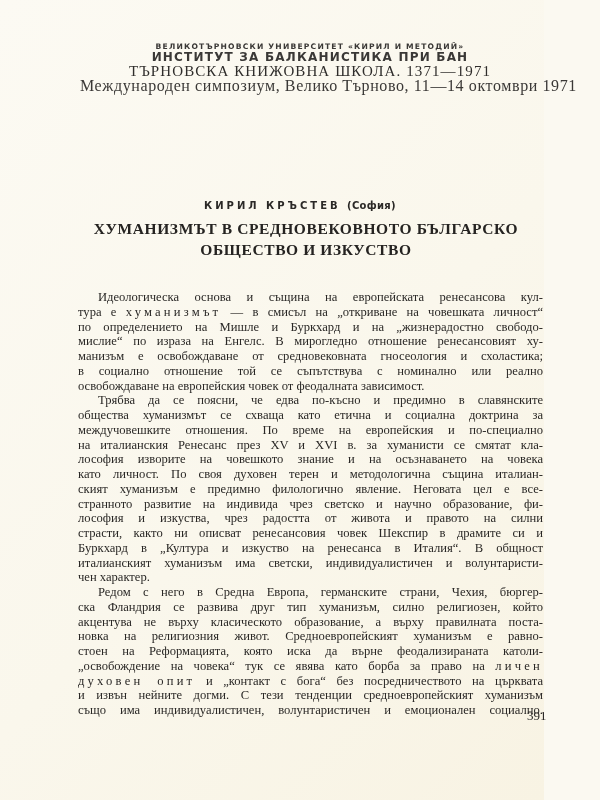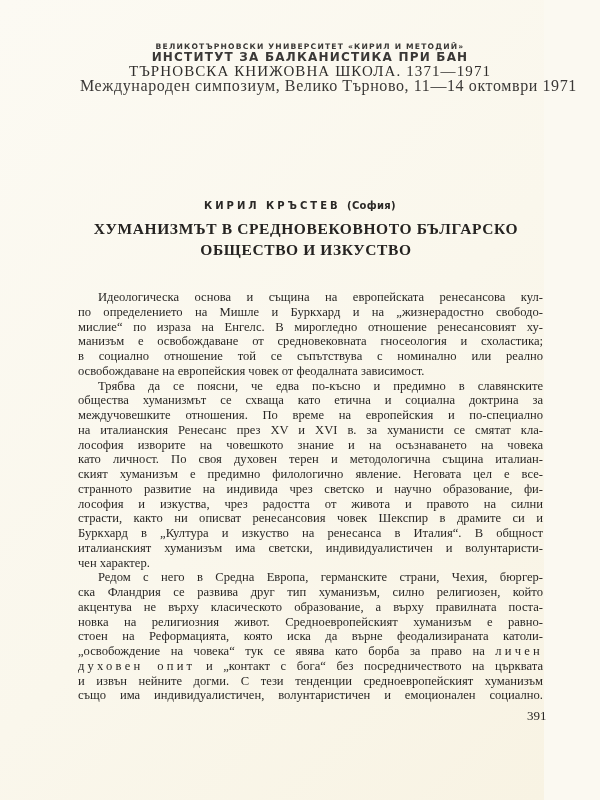--- a/index.html
+++ b/index.html
@@ -49,20 +49,21 @@
   </div>
 
   <div class="title">
     <div>ХУМАНИЗМЪТ В СРЕДНОВЕКОВНОТО БЪЛГАРСКО</div>
     <div>ОБЩЕСТВО И ИЗКУСТВО</div>
   </div>
 
   <div class="body">
 
     <span class="ln indent">Идеологическа основа и същина на европейската ренесансова кул-</span>
+    <span class="ln"><span>тура е</span> <span class="spaced">хуманизмът</span> <span>— в смисъл на „откриване на човешката личност“</span></span>
     <span class="ln">по определението на Мишле и Буркхард и на „жизнерадостно свободо-</span>
     <span class="ln">мислие“ по израза на Енгелс. В мирогледно отношение ренесансовият ху-</span>
     <span class="ln">манизъм е освобождаване от средновековната гносеология и схоластика;</span>
     <span class="ln">в социално отношение той се съпътствува с номинално или реално</span>
     <span class="ln last">освобождаване на европейския човек от феодалната зависимост.</span>
 
     <span class="ln indent">Трябва да се поясни, че едва по-късно и предимно в славянските</span>
     <span class="ln">общества хуманизмът се схваща като етична и социална доктрина за</span>
     <span class="ln">междучовешките отношения. По време на европейския и по-специално</span>
     <span class="ln">на италианския Ренесанс през XV и XVI в. за хуманисти се смятат кла-</span>

